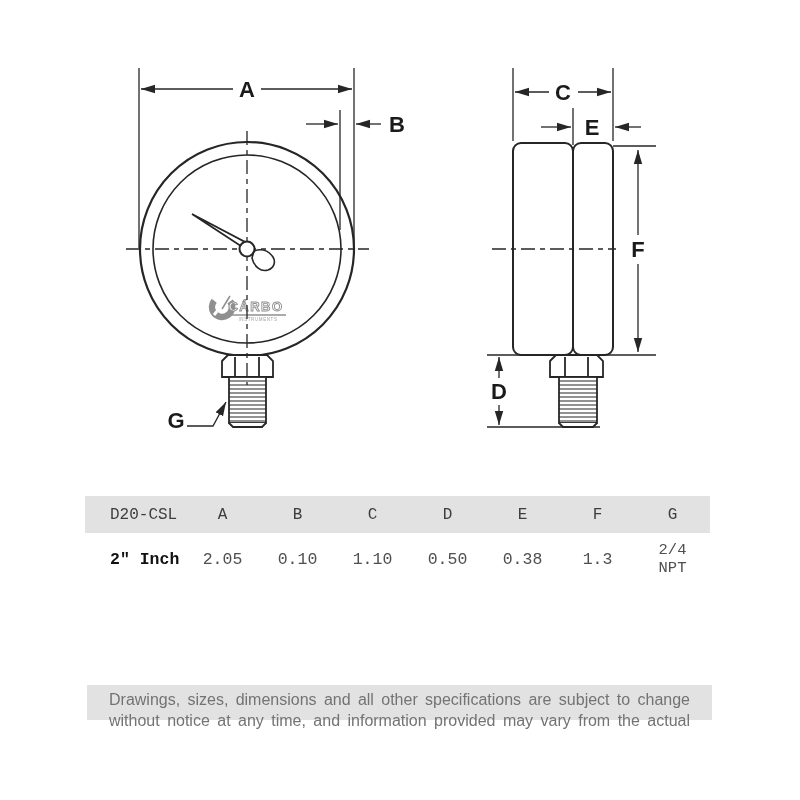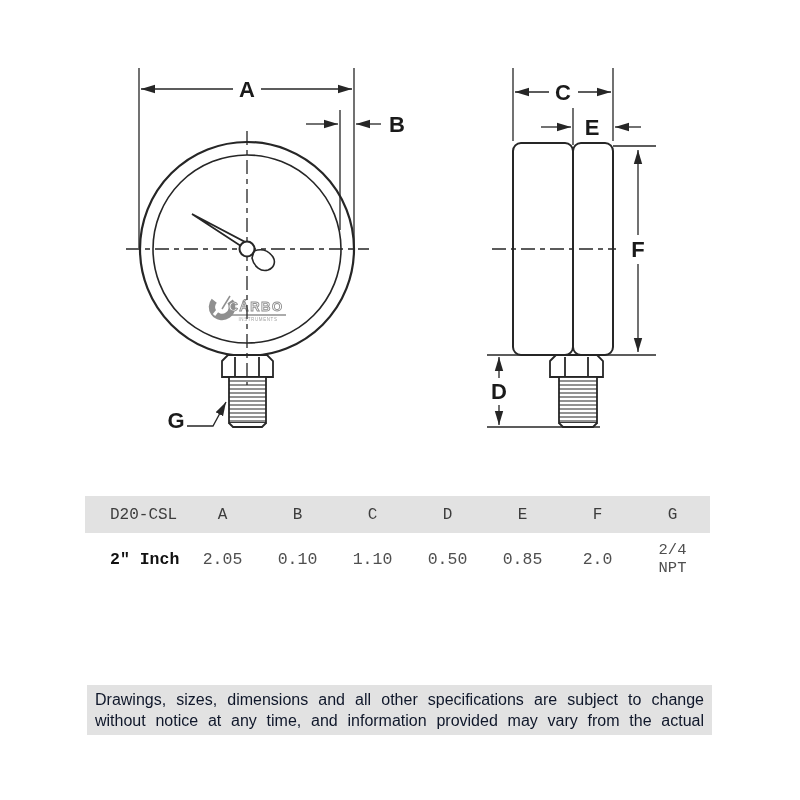--- a/index.html
+++ b/index.html
@@ -12,23 +12,23 @@
              font-family:"Liberation Mono","DejaVu Sans Mono",monospace;}
   .t-head{display:flex;align-items:center;height:37px;background:#e2e2e2;
           color:#3d3d3d;font-size:16px;}
   .t-row{display:flex;align-items:center;min-height:52px;color:#4f4f4f;font-size:16.5px;}
   .t-model{width:100px;padding-left:25px;box-sizing:border-box;white-space:nowrap;}
   .t-col{width:75px;text-align:center;}
   .t-bold{font-weight:bold;color:#111111;}
   .t-g{font-size:15.5px;line-height:18px;}
 
   
-  .disclaimer{position:absolute;left:87px;top:685px;width:625px;height:50px;
-              background:#e2e2e2;box-sizing:border-box;padding:4px 8px;
-              font-size:16px;line-height:21px;color:#0f172a;}
+  .disclaimer{position:absolute;left:87px;top:685px;width:625px;height:35px;
+              background:#e2e2e2;box-sizing:border-box;padding:4px 22px;
+              font-size:16px;line-height:21px;color:#737373;}
   .d-line{display:block;text-align:justify;text-align-last:justify;}
 
   
   .dim-label{font-family:"Liberation Sans",sans-serif;font-weight:bold;
              font-size:22px;fill:#1a1a1a;}
   .logo-brand{font-family:"Liberation Sans",sans-serif;font-weight:bold;font-size:13px;
               letter-spacing:1.5px;fill:#ffffff;stroke:#8f8f8f;stroke-width:0.9px;}
   .logo-sub{font-family:"Liberation Sans",sans-serif;font-size:4.5px;
             letter-spacing:0.6px;fill:#9f9f9f;}
 </style>
@@ -166,22 +166,22 @@
       <div class="t-col">E</div>
       <div class="t-col">F</div>
       <div class="t-col">G</div>
     </div>
     <div class="t-row">
       <div class="t-model t-bold">2″ Inch</div>
       <div class="t-col">2.05</div>
       <div class="t-col">0.10</div>
       <div class="t-col">1.10</div>
       <div class="t-col">0.50</div>
-      <div class="t-col">0.85</div>
-      <div class="t-col">2.0</div>
+      <div class="t-col">0.38</div>
+      <div class="t-col">1.3</div>
       <div class="t-col t-g">
         <div>2/4</div>
         <div>NPT</div>
       </div>
     </div>
   </div>
 
   <div class="disclaimer">
     <span class="d-line">Drawings, sizes, dimensions and all other specifications are subject to change</span>
     <span class="d-line">without notice at any time, and information provided may vary from the actual</span>

